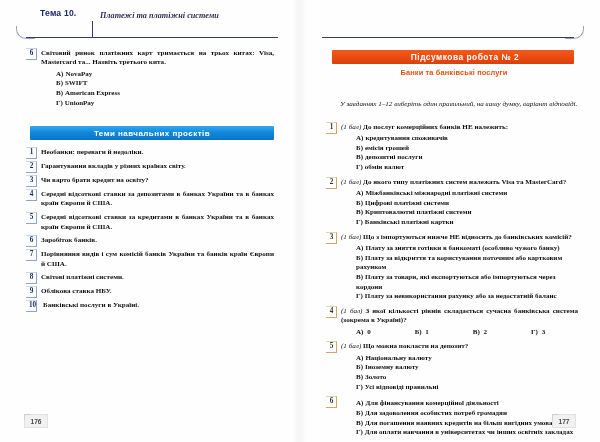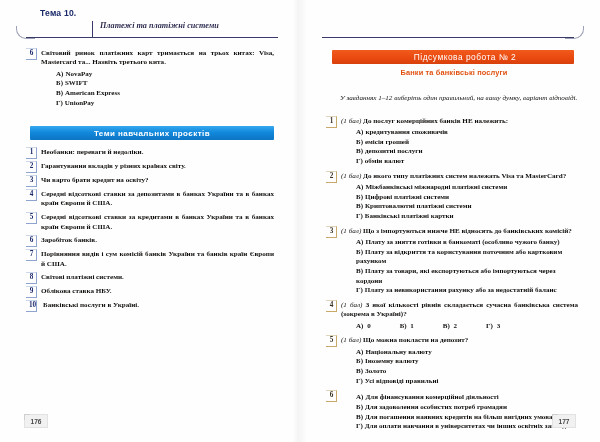--- a/index.html
+++ b/index.html
@@ -67,21 +67,21 @@
     letter-spacing: .2px;
   }
   .runhead .divider {
     position: absolute;
     left: 66px; bottom: 0px;
     width: 1px; height: 17px;
     background: #3a3a6a;
   }
   .runhead .subject {
     position: absolute;
-    left: 74px; bottom: 8px;
+    left: 74px; bottom: 18px;
     font-family: "Liberation Serif", serif;
     font-style: italic;
     font-weight: bold;
     font-size: 8.2px;
     color: #2e2e52;
   }
 
   
   .runhead-right {
     position: relative;
@@ -161,21 +161,21 @@
   }
   .opt {
     font-size: 7px;
     line-height: 1.38;
     font-weight: bold;
   }
   .opt .lbl { margin-right: 2px; }
   .opts-inline {
     margin: 2px 0 0 15px;
     display: flex;
-    gap: 29px;
+    gap: 44px;
     font-size: 7px;
     font-weight: bold;
   }
 
   
   .banner-blue {
     margin: 18px 18px 8px 30px;
     height: 14px;
     background: linear-gradient(to bottom, #35a8ef 0%, #1289dc 45%, #0d74c4 100%);
     border-radius: 1px;
@@ -196,38 +196,38 @@
     margin: 12px 26px 0 24px;
     height: 14px;
     background: linear-gradient(to bottom, #f15a1c 0%, #ea4a10 55%, #d8400c 100%);
     border-radius: 1px;
     display: flex;
     align-items: center;
     justify-content: center;
   }
   .banner-orange span {
     font-family: "Liberation Sans", sans-serif;
-    font-weight: normal;
+    font-weight: bold;
     font-size: 8.4px;
     color: #ffffff;
     letter-spacing: .5px;
     margin-left: 24px;
   }
   .banner-sub {
     margin-top: 4px;
     text-align: center;
     font-family: "Liberation Sans", sans-serif;
     font-weight: bold;
     font-size: 7.4px;
     color: #e0500f;
     letter-spacing: .15px;
   }
 
   .intro {
-    margin: 17px 22px 4px 18px;
+    margin: 23px 22px 4px 18px;
     font-size: 7.1px;
     line-height: 1.35;
     font-style: italic;
     text-align: justify;
     text-indent: 14px;
   }
 
   
   .plist { margin-top: 3px; }
   .pitem {

